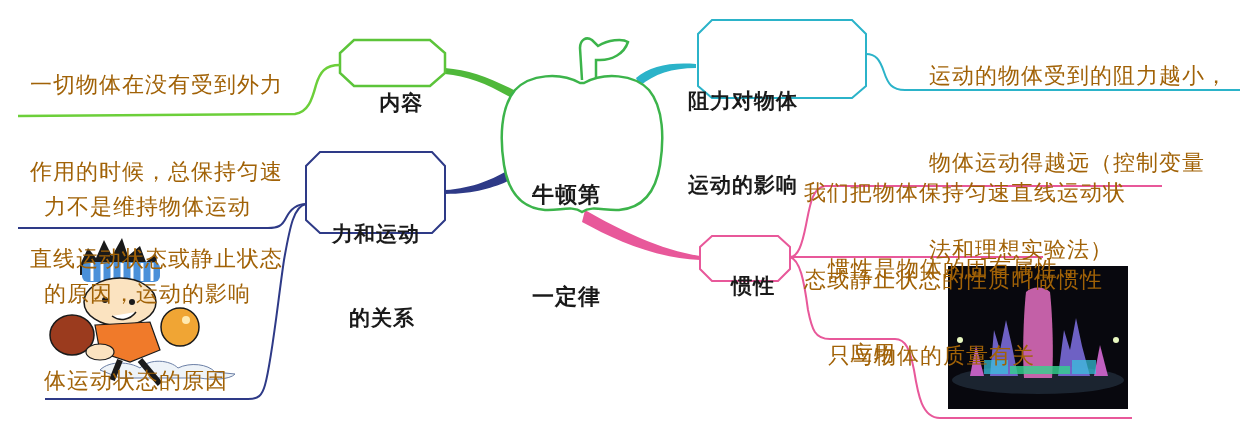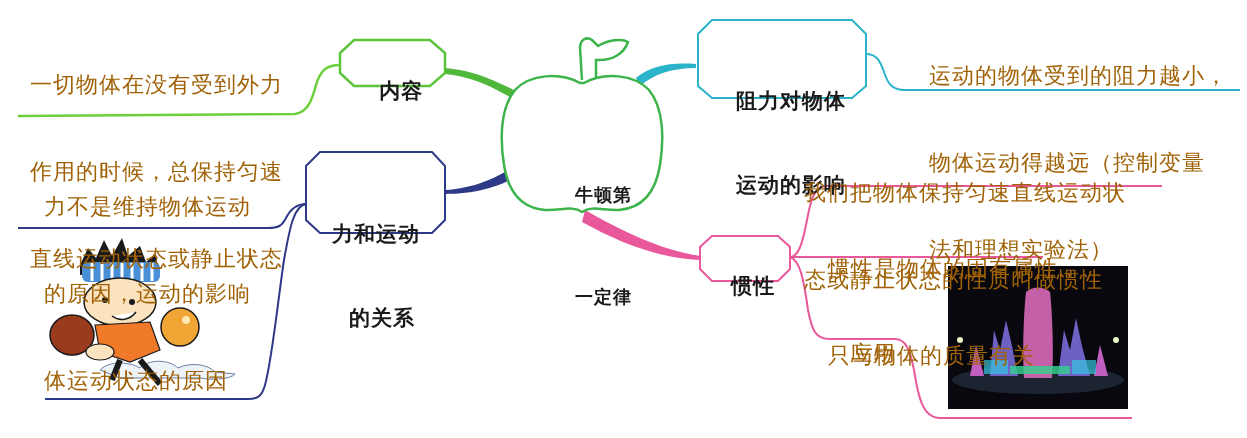--- a/index.html
+++ b/index.html
@@ -1,21 +1,21 @@
 <!DOCTYPE html>
 <html><head>
 <meta charset="utf-8">
 <style>
   html, body { margin: 0; padding: 0; background: #ffffff; }
   body { width: 1247px; height: 438px; position: relative; overflow: hidden;
          font-family: "DejaVu Sans", "Liberation Sans", sans-serif; color: #231f20; }
   #canvas { position: absolute; left: 0; top: 0; width: 1247px; height: 438px; }
   .txt { position: absolute; font-size: 22px; line-height: 29px; color: #a16207; white-space: pre; letter-spacing: 1px; }
   .node-label { position: absolute; font-size: 21px; line-height: 28px; font-weight: bold; text-align: center; color: #1a1a1a; white-space: pre; letter-spacing: 1px; }
-  .center-label { position: absolute; font-size: 18px; line-height: 34px; font-weight: bold; text-align: right; color: #1a1a1a; white-space: pre; letter-spacing: 1px; }
+  .center-label { position: absolute; font-size: 22px; line-height: 34px; font-weight: bold; text-align: left; color: #1a1a1a; white-space: pre; letter-spacing: 1px; }
 </style>
 </head>
 <body>
 
 <svg id="canvas" viewBox="0 0 1247 438" xmlns="http://www.w3.org/2000/svg">
 
   <path d="M518,92 C490,78 470,70 445,68 L445,74 C468,76 488,84 515,100 Z" fill="#4fb83a"></path>
   <path d="M512,168 C495,178 475,188 445,190 L445,194 C478,194 498,186 515,178 Z" fill="#2e3a87"></path>
   <path d="M636,78 C650,66 670,62 696,64 L696,68 C672,68 654,74 640,86 Z" fill="#2bb3c9"></path>
   <path d="M585,210 C620,230 660,250 700,256 L700,260 C655,258 615,240 582,222 Z" fill="#e8589a"></path>
@@ -80,40 +80,40 @@
     <circle cx="960" cy="340" r="3" fill="#e8f8c0"></circle>
     <circle cx="1116" cy="340" r="3" fill="#e8f8c0"></circle>
   </g>
 </svg>
 
 <div class="center-label" style="left:532px; top:110px; width:100px;">
   <div>牛顿第</div>
   <div>一定律</div>
 </div>
 
-<div class="node-label" style="left:343px; top:49px; width:100px;">
+<div class="node-label" style="left:343px; top:61px; width:100px;">
   <span>内容</span>
 </div>
 <div class="txt" style="left:30px; top:12px;">
   <div>一切物体在没有受到外力</div>
   <div>作用的时候，总保持匀速</div>
   <div>直线运动状态或静止状态</div>
 </div>
 
 <div class="node-label" style="left:316px; top:164px; width:120px;">
   <div>力和运动</div>
   <div style="text-align:center; padding-left:12px;">的关系</div>
 </div>
 <div class="txt" style="left:44px; top:134px;">
   <div>力不是维持物体运动</div>
   <div>的原因，运动的影响</div>
   <div>体运动状态的原因</div>
 </div>
 
-<div class="node-label" style="left:716px; top:31px; width:150px;">
+<div class="node-label" style="left:668px; top:31px; width:150px;">
   <div>阻力对物体</div>
   <div>运动的影响</div>
 </div>
 <div class="txt" style="left:905px; top:3px;margin-left:24px;">
   <div>运动的物体受到的阻力越小，</div>
   <div>物体运动得越远（控制变量</div>
   <div>法和理想实验法）</div>
 </div>
 
 <div class="node-label" style="left:702px; top:244px; width:86px;">

